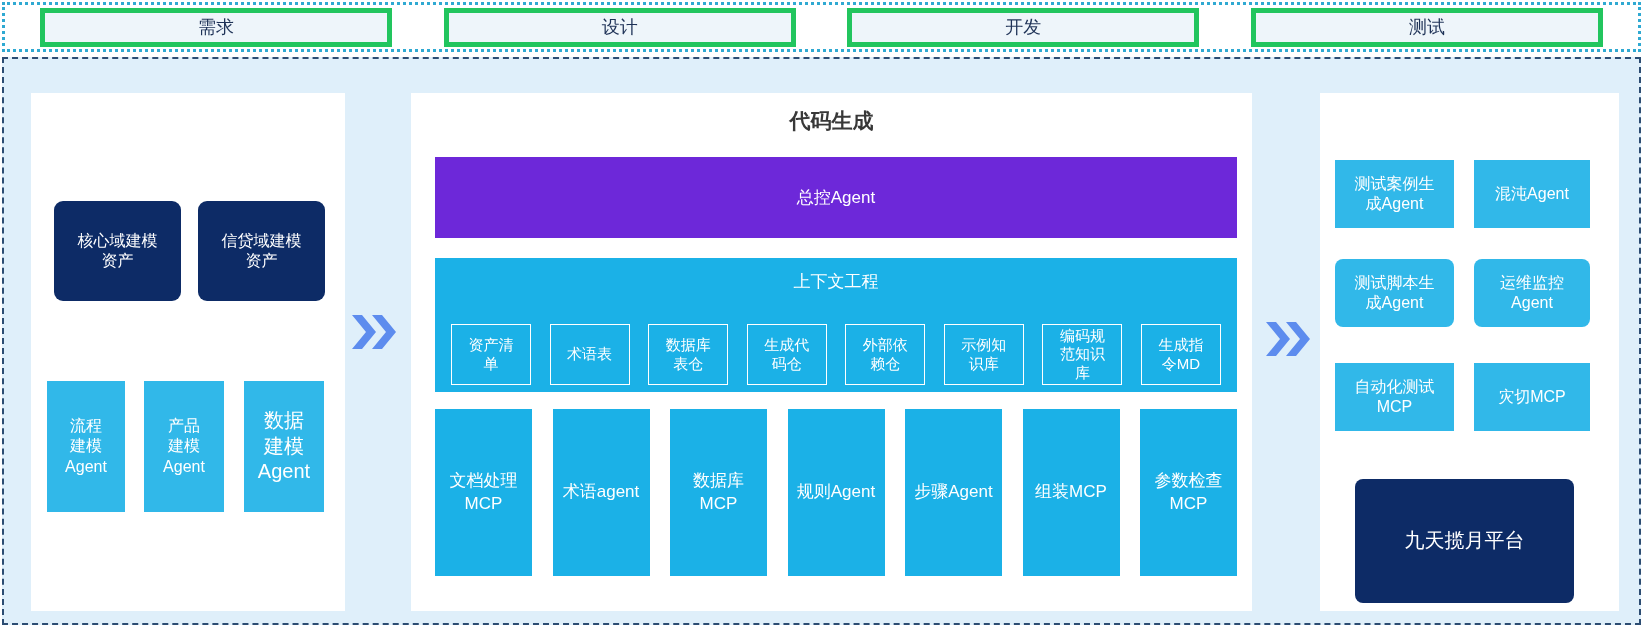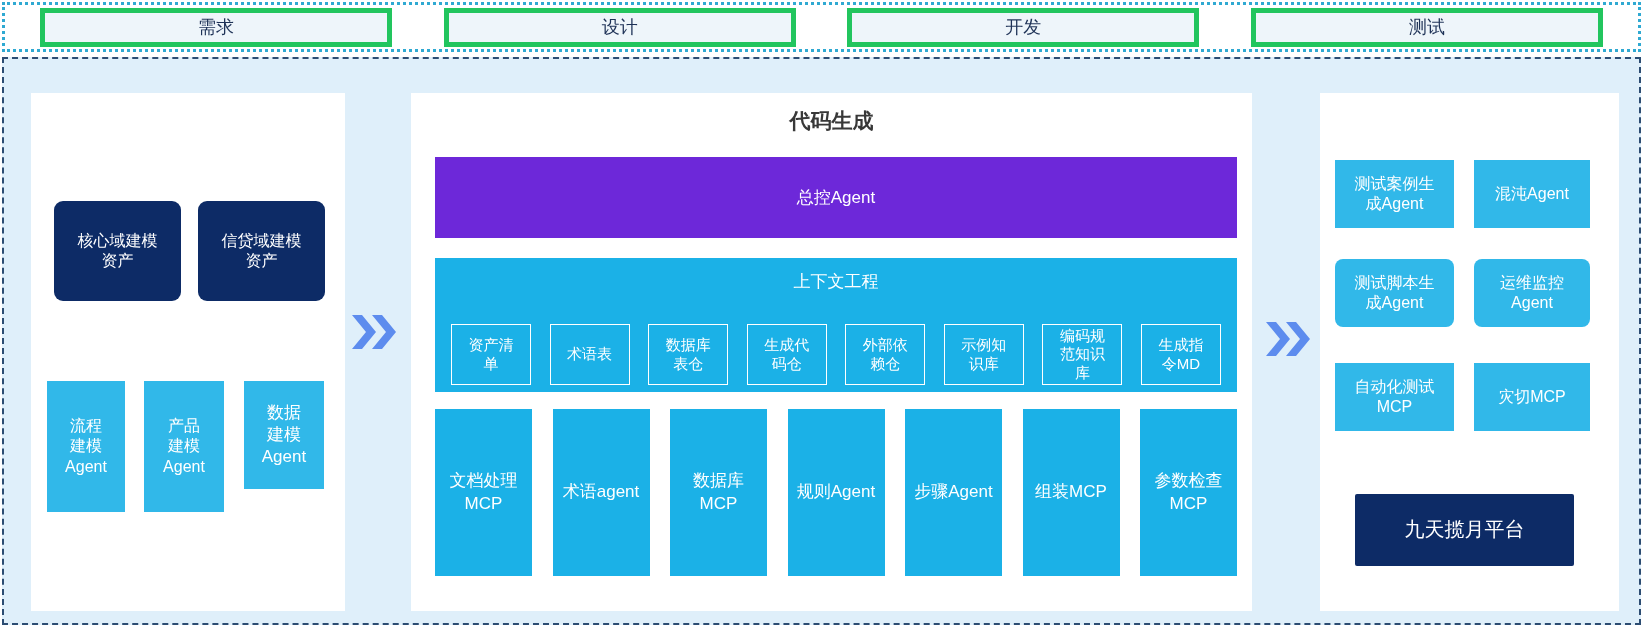--- a/index.html
+++ b/index.html
@@ -65,21 +65,21 @@
     color:#fff;font-size:17px;line-height:1.3;white-space:pre-line;
   }
   
   .panel-testops{left:1316px;width:299px;}
   .t-box{font-size:16px;}
   .t-r1{top:67px;height:68px;}
   .t-r2{top:166px;height:68px;border-radius:8px;}
   .t-r3{top:270px;height:68px;}
   .t-c1{left:15px;width:119px;}
   .t-c2{left:154px;width:116px;}
-  .platform{left:35px;top:386px;width:219px;height:72px;border-radius:2px;font-size:20px;margin-top:15px;}
+  .platform{left:35px;top:386px;width:219px;height:124px;border-radius:8px;font-size:20px;}
   
   .chevron{position:absolute;width:46px;height:40px;}
   .chev-1{left:347px;top:253px;}
   .chev-2{left:1261px;top:260px;}
 </style>
 </head>
 <body>
 
 <div class="top-strip">
   <div class="step">需求</div>
@@ -94,21 +94,21 @@
     <div class="box navy" style="left:23px;top:108px;width:127px;height:100px;">核心域建模
 资产</div>
     <div class="box navy" style="left:167px;top:108px;width:127px;height:100px;">信贷域建模
 资产</div>
     <div class="box cyan-l" style="left:16px;top:288px;width:78px;height:131px;font-size:16px;">流程
 建模
 Agent</div>
     <div class="box cyan-l" style="left:113px;top:288px;width:80px;height:131px;font-size:16px;">产品
 建模
 Agent</div>
-    <div class="box cyan-l" style="left:213px;top:288px;width:80px;height:108px;font-size:17px;">数据
+    <div class="box cyan-l" style="left:213px;top:288px;width:80px;height:131px;font-size:20px;">数据
 建模
 Agent</div>
   </div>
 
   <svg class="chevron chev-1" viewBox="0 0 46 40">
     <path d="M1 3 L11 3 L25 20 L11 37 L1 37 L15 20 Z" fill="#5d8cee"></path>
     <path d="M21 3 L31 3 L45 20 L31 37 L21 37 L35 20 Z" fill="#5d8cee"></path>
   </svg>
 
   <div class="panel panel-codegen">

